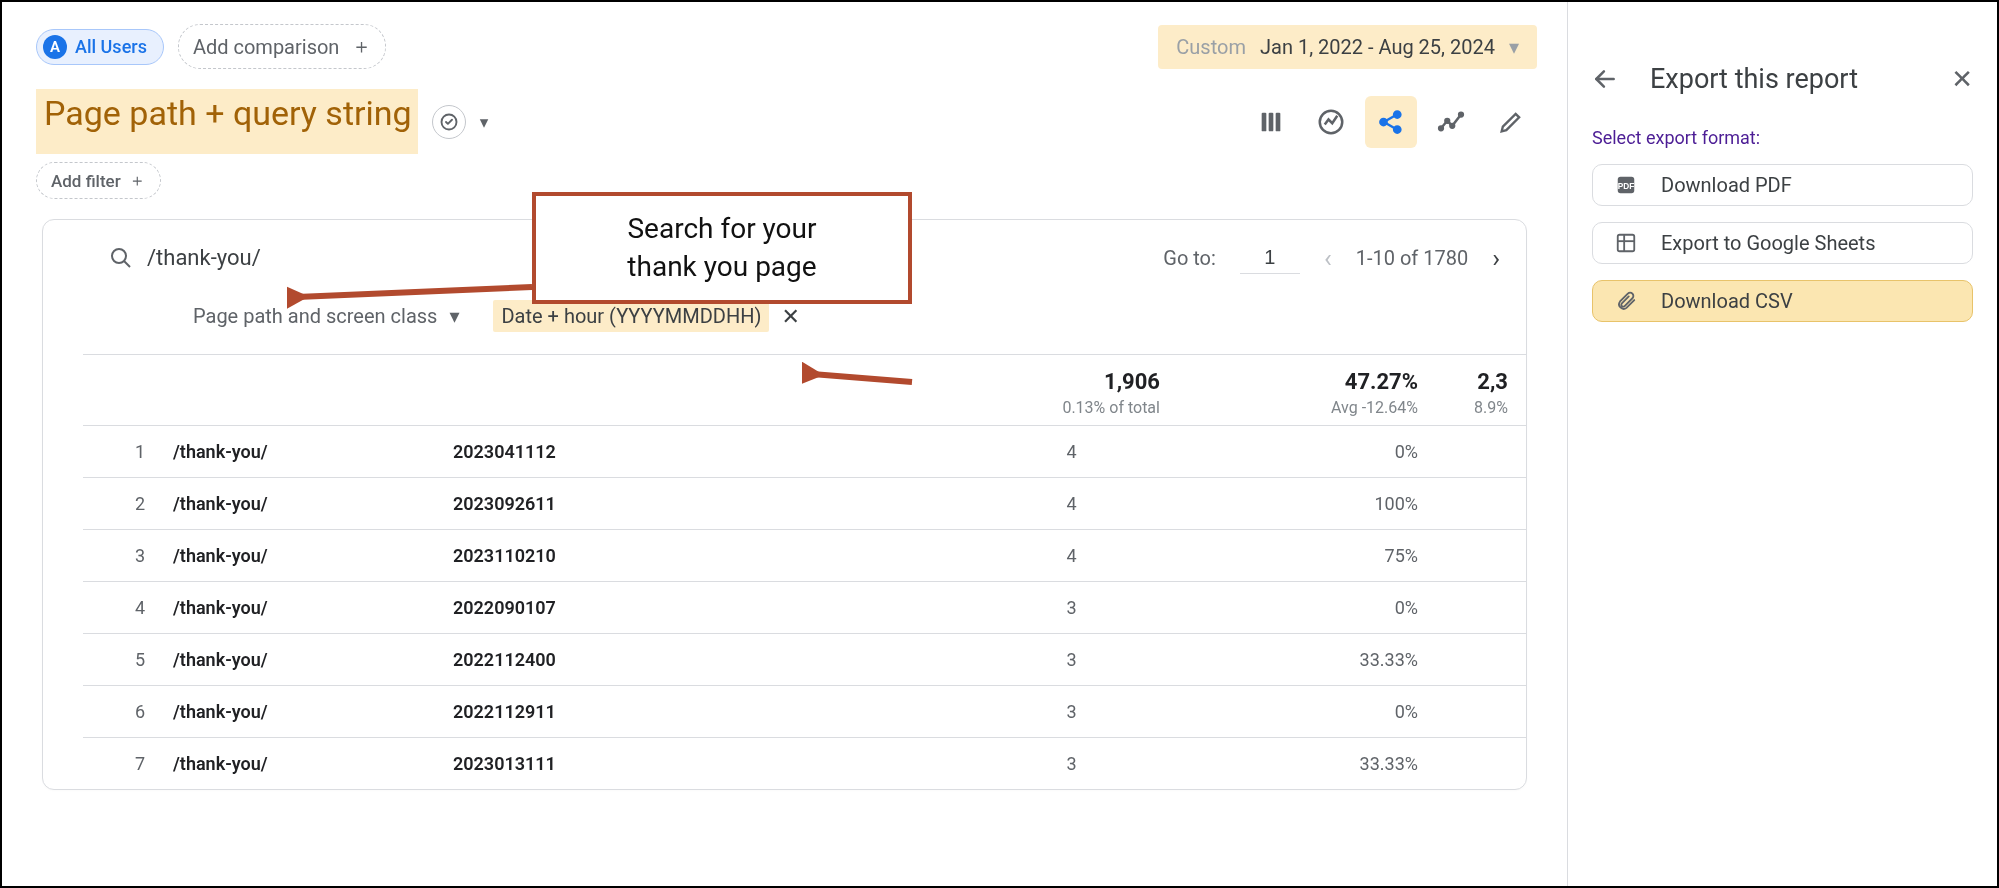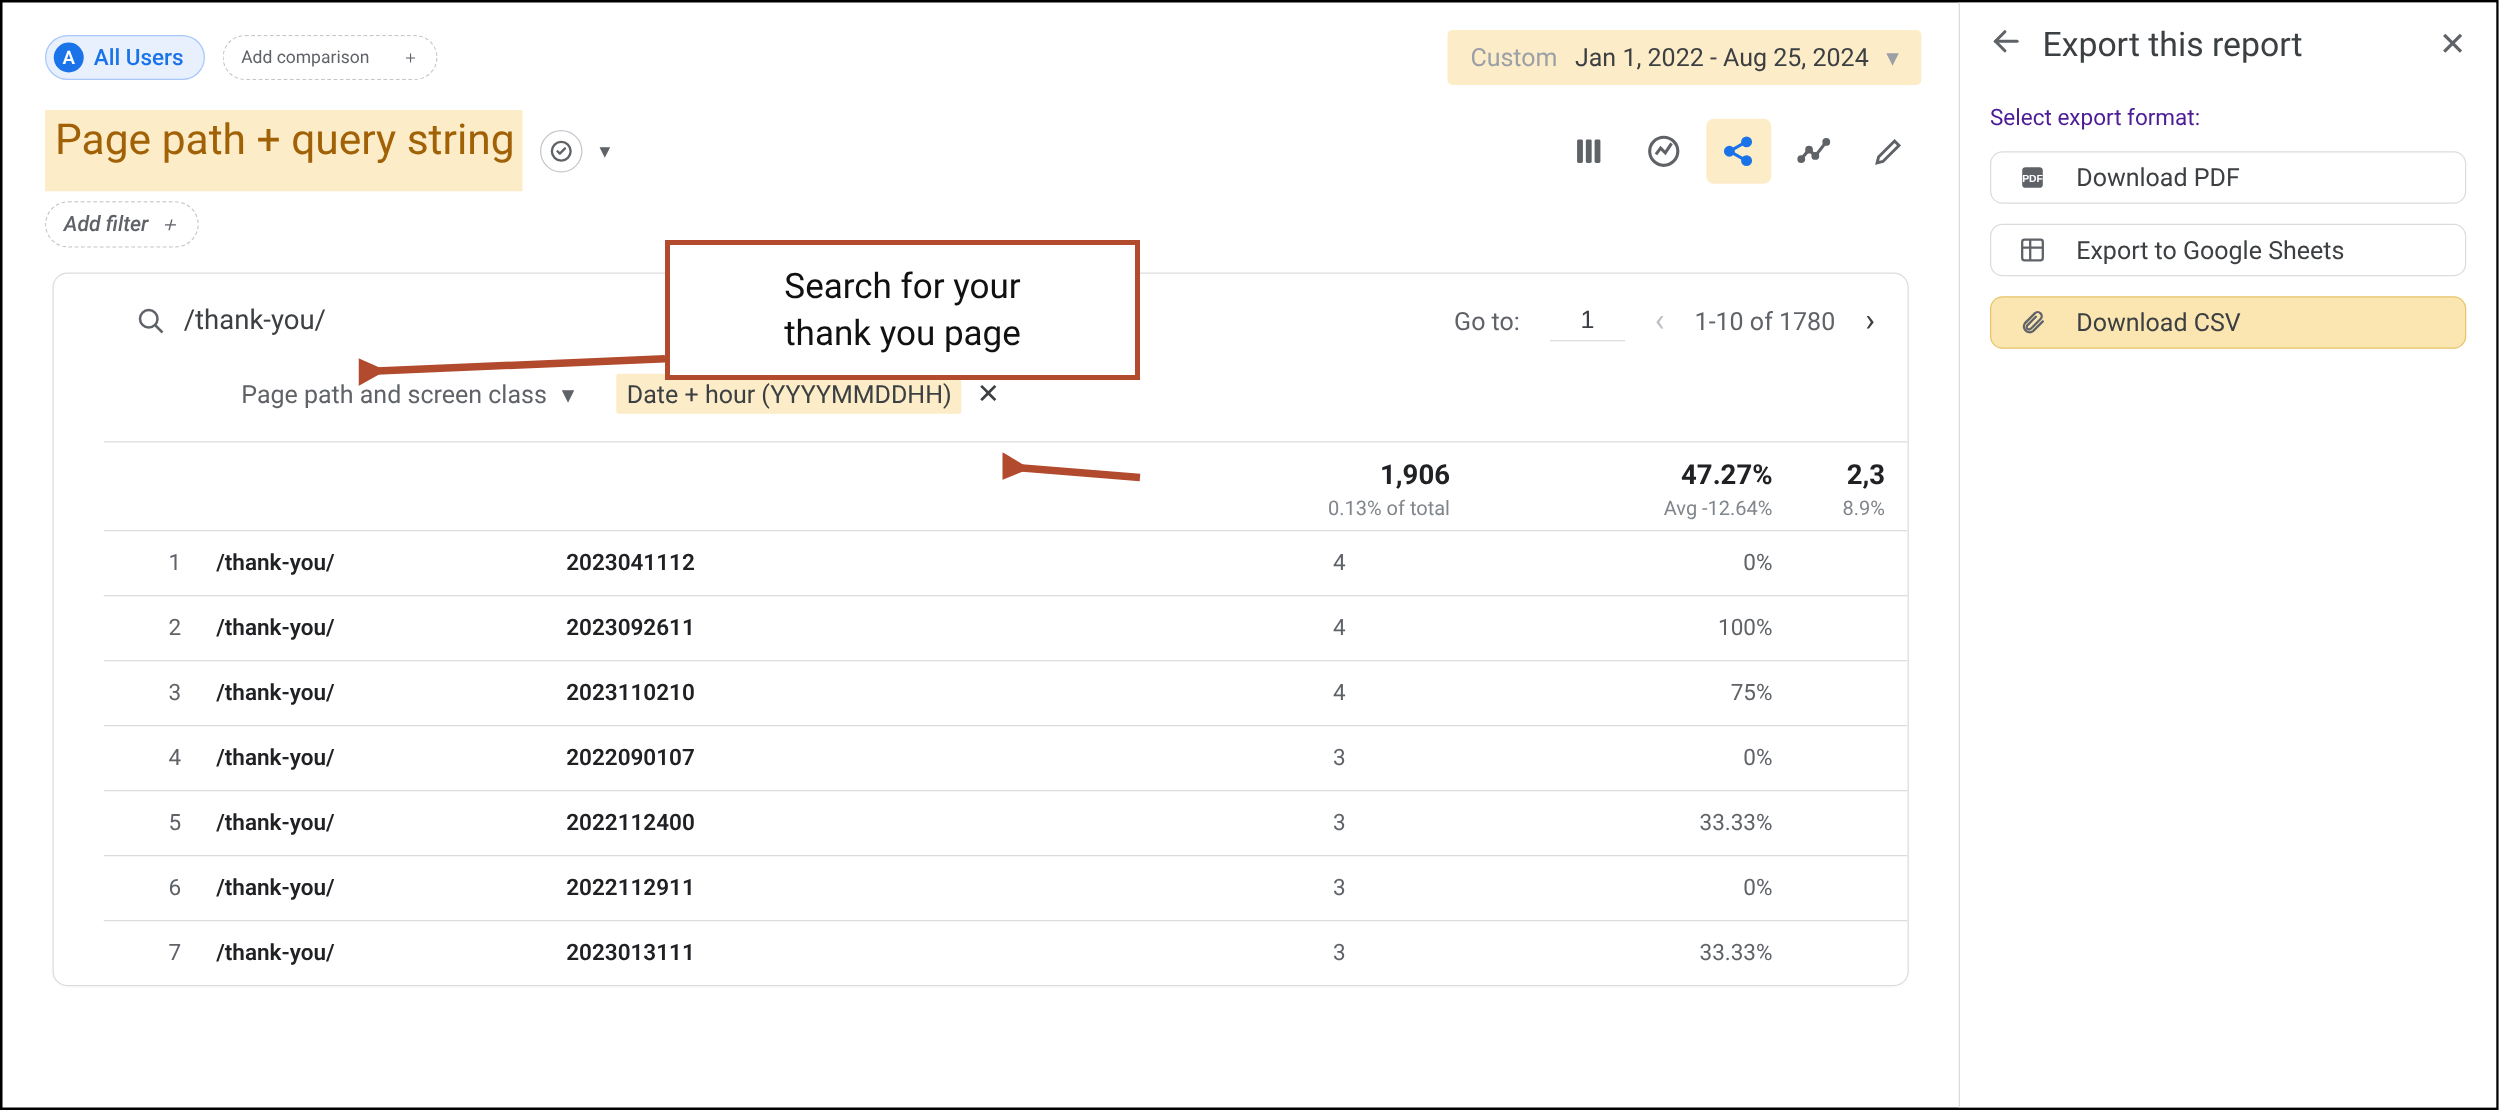--- a/index.html
+++ b/index.html
@@ -52,26 +52,26 @@
   }
   .audience-chip .circle{
     width:24px;height:24px;border-radius:50%;
     background:var(--blue);color:#fff;
     display:inline-flex;align-items:center;justify-content:center;
     font-size:15px;font-weight:600;
   }
   .add-compare-chip{
     display:inline-flex;
     align-items:center;
-    gap:26px;
+    gap:12px;
     border:1.5px dashed var(--chip-border);
     color:var(--muted);
     border-radius:22px;
     padding:8px 14px;
-    font-size:14px;
+    font-size:20px;
   }
   .spacer{flex:1;}
   .date-pill{
     display:inline-flex;
     align-items:center;
     gap:14px;
     background:var(--hl);
     padding:10px 18px;
     border-radius:4px;
     font-size:20px;
@@ -98,21 +98,21 @@
     border:1px solid var(--chip-border);
     display:inline-flex;align-items:center;justify-content:center;
     color:var(--muted);
     background:#fff;
   }
   .title-row .toolbar{margin-left:auto;display:flex;gap:8px;align-items:center;color:#5f6368;}
   .toolbar .tbtn{width:52px;height:52px;display:inline-flex;align-items:center;justify-content:center;border-radius:6px;}
   .toolbar .tbtn.active{background:var(--hl);}
 
   
-  .filter-row{padding:8px 30px 20px 34px;width:calc(100% - var(--side-w));font-style:italic;}
+  .filter-row{padding:8px 30px 20px 34px;width:calc(100% - var(--side-w));}
   .add-filter-chip{
     display:inline-flex;align-items:center;gap:8px;
     border:1.5px dashed var(--chip-border);
     color:var(--muted);border-radius:22px;
     padding:6px 14px;font-size:17px;font-weight:500;
   }
 
   
   .card{
     margin:0 40px 0 40px;
@@ -171,21 +171,21 @@
   .cell-num{flex:1;text-align:right;padding-right:18px;color:#5f6368;font-size:18px;}
 
   
   .side{
     position:absolute;right:0;top:0;bottom:0;
     width:var(--side-w);
     border-left:1px solid var(--border);
     background:#fff;
     padding:18px 24px;
   }
-  .side-header{display:flex;align-items:flex-start;gap:16px;margin-bottom:32px;}
+  .side-header{display:flex;align-items:center;gap:32px;margin-bottom:32px;margin-top:43px;}
   .side-title{font-size:27px;color:#3c4043;flex:1;}
   .icon-btn{font-size:26px;color:#5f6368;}
   .side-label{color:#4c1d95;font-size:18px;margin-bottom:16px;}
   .export-option{
     display:flex;align-items:center;gap:20px;
     border:1px solid var(--border);
     border-radius:10px;
     padding:8px 22px;margin-bottom:16px;
     font-size:20px;color:#3c4043;
   }

